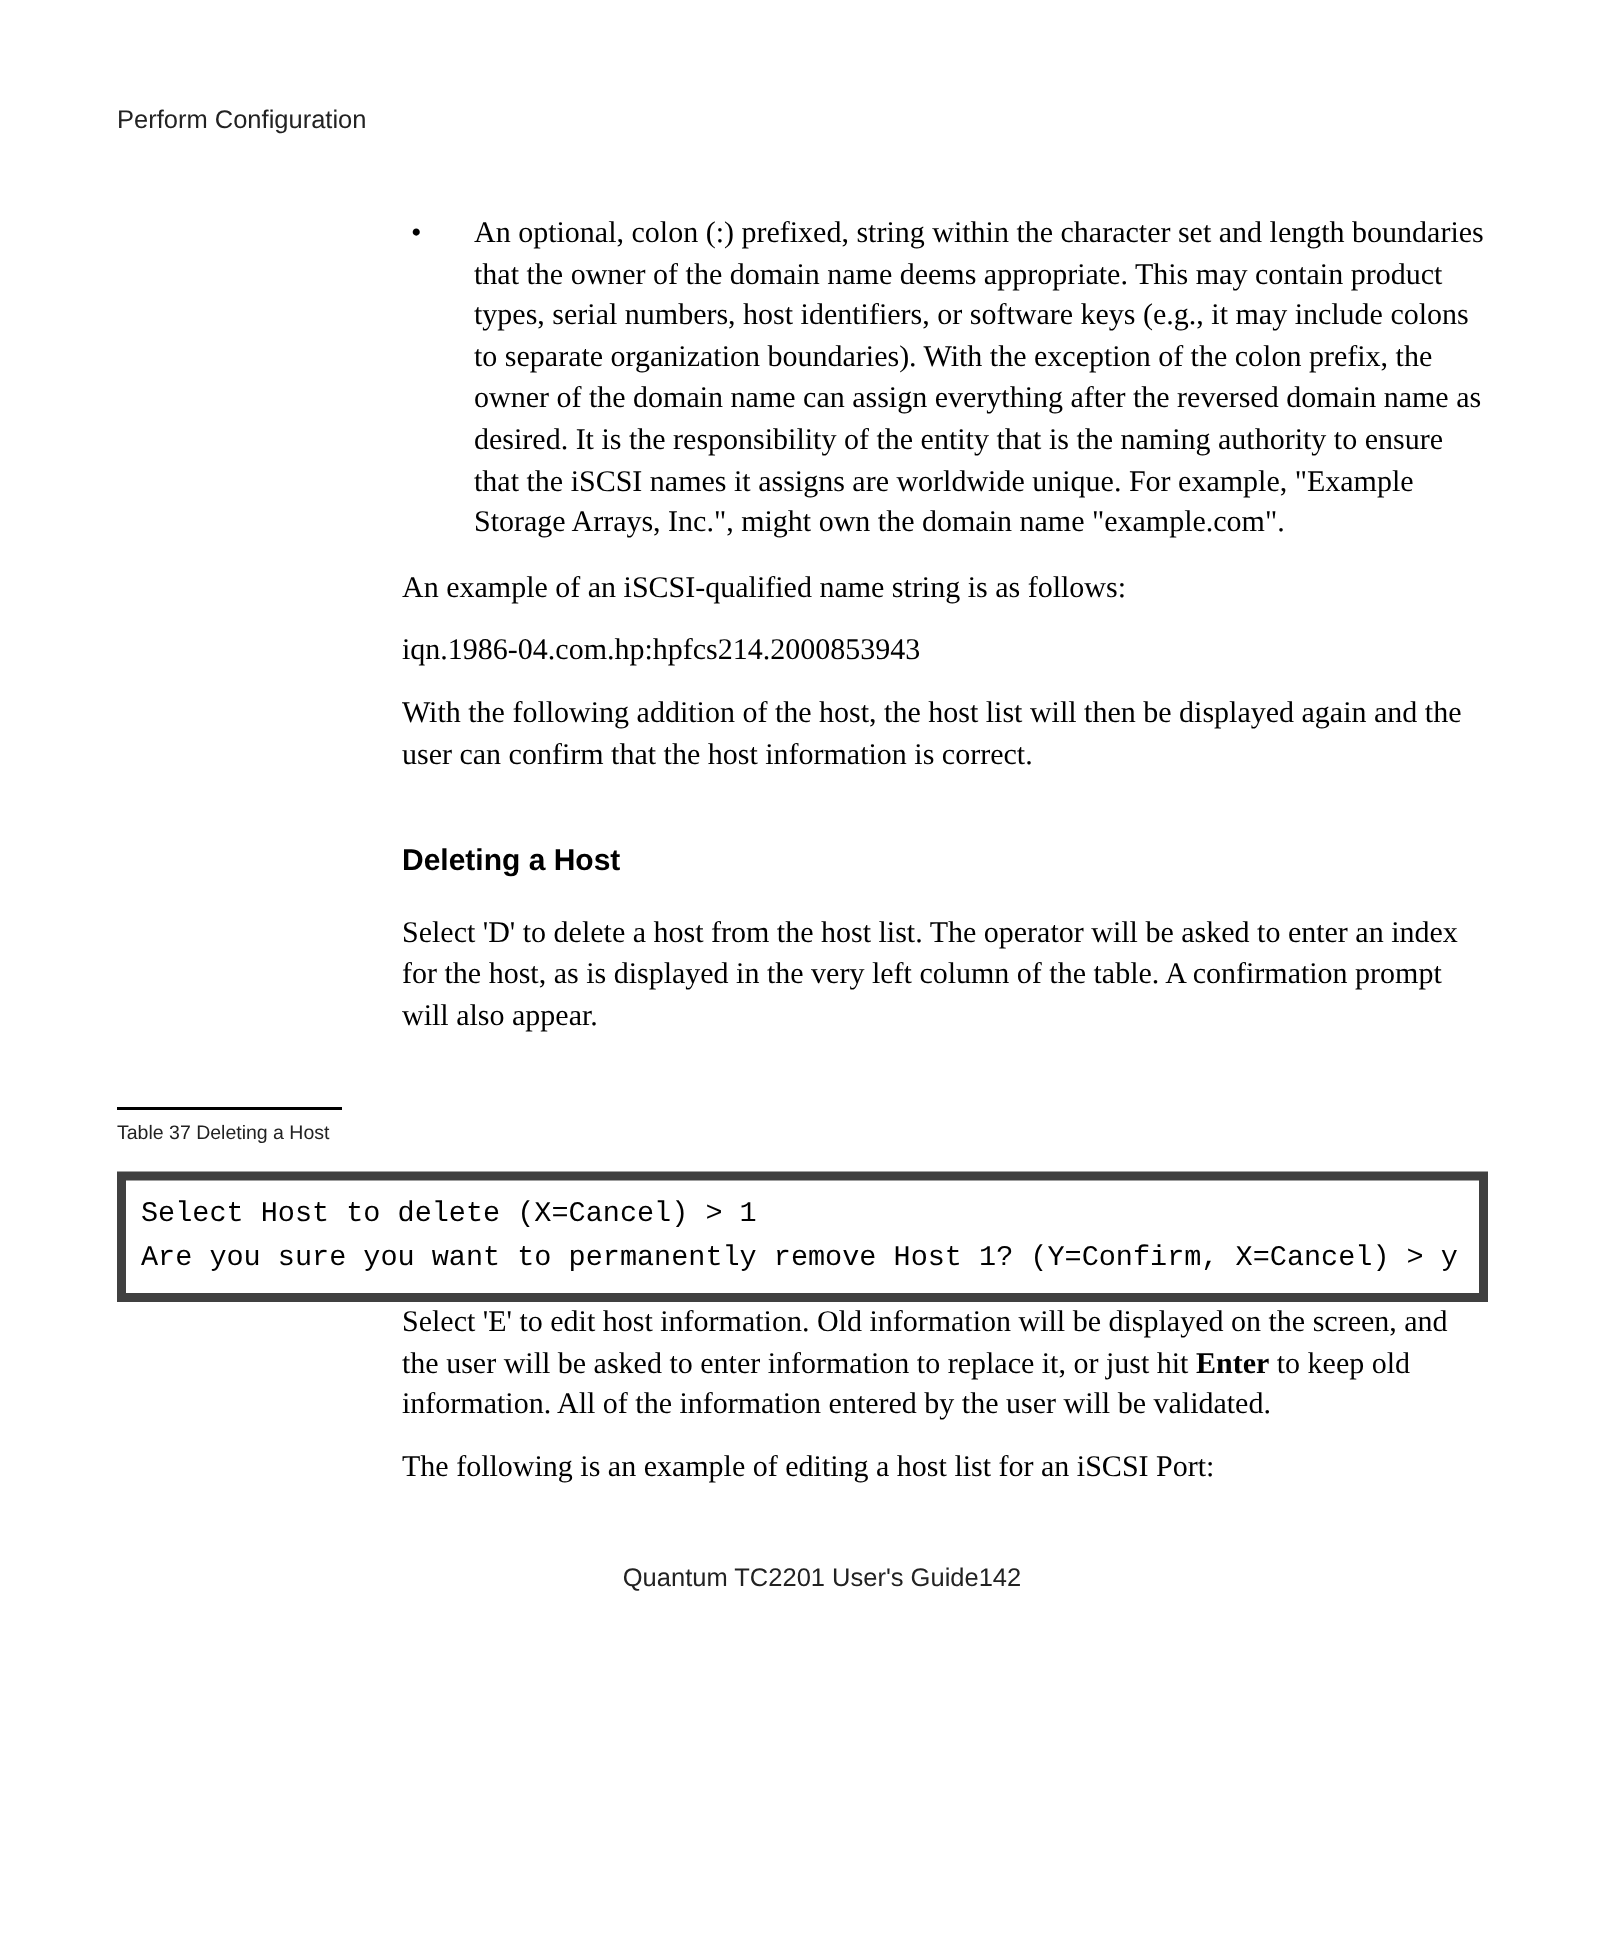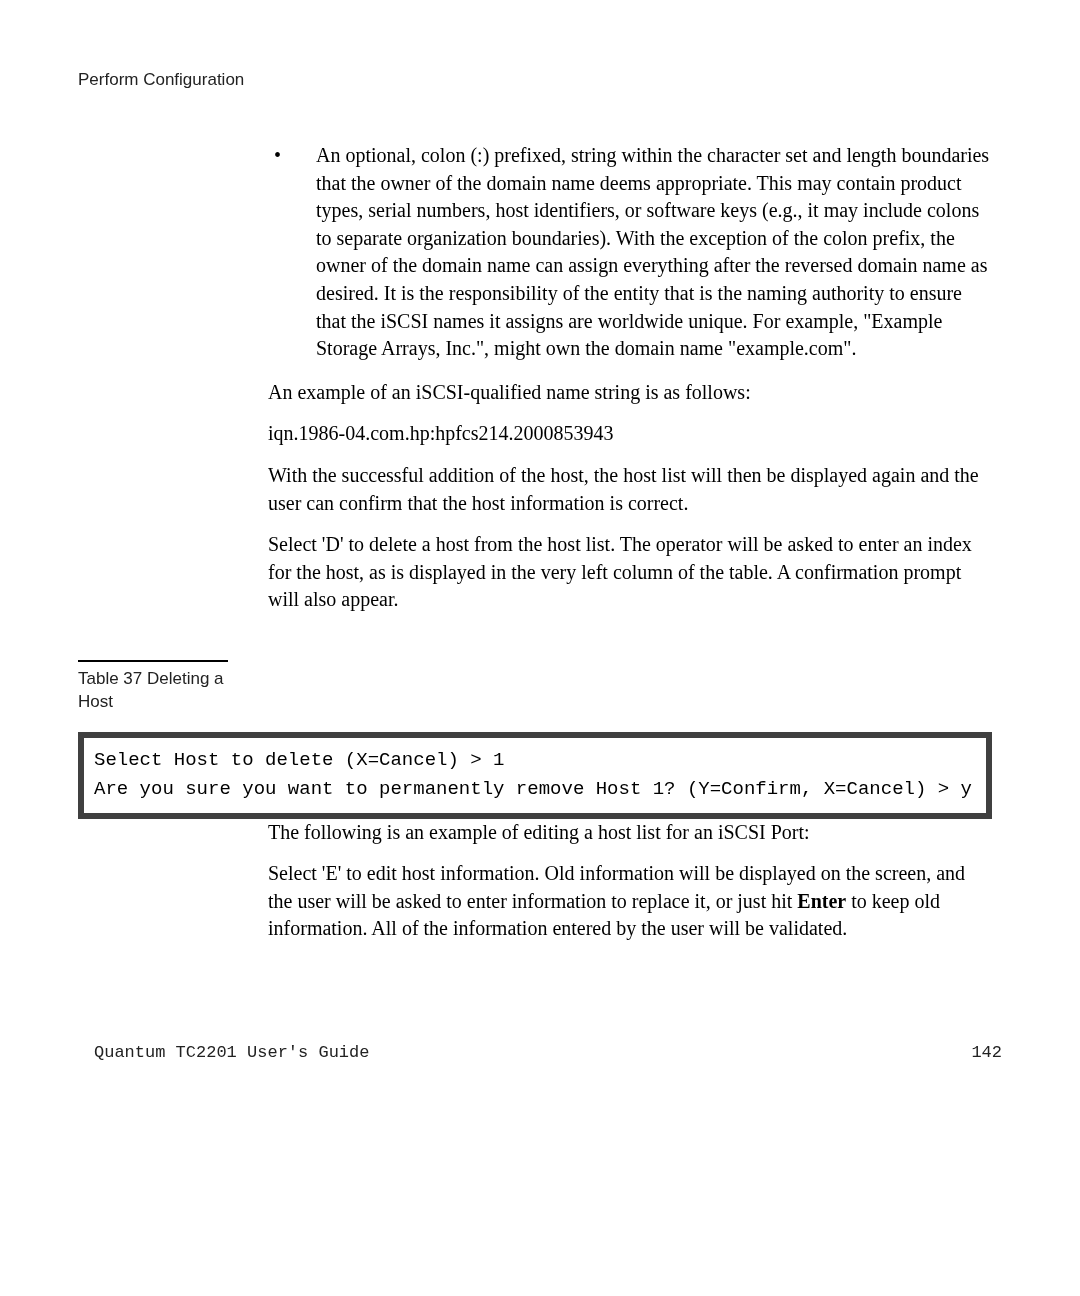--- a/index.html
+++ b/index.html
@@ -47,21 +47,21 @@
   }
   .section-heading {
     font-family: Arial, Helvetica, sans-serif;
     font-weight: bold;
     font-size: 20px;
     margin-top: 44px;
     margin-bottom: 20px;
   }
   .table-caption {
     font-family: Arial, Helvetica, sans-serif;
-    font-size: 17px;
+    font-size: 13px;
     color: #222;
     width: 150px;
     border-top: 2px solid #000;
     padding-top: 6px;
     margin-top: 46px;
     margin-bottom: 18px;
     line-height: 1.35;
   }
   .code-box {
     border: 6px solid #404040;
@@ -70,22 +70,22 @@
     line-height: 1.55;
     padding: 8px 10px;
     margin-right: 10px;
   }
   .footer {
     position: absolute;
     bottom: 54px;
     left: 94px;
     right: 78px;
     display: flex;
-    justify-content: space-between;
-    font-family: Liberation Mono, monospace;
+    justify-content: center;
+    font-family: Liberation Sans, sans-serif;
     font-size: 17px;
     color: #222;
   }
   .bold-inline {
     font-weight: bold;
     font-family: Georgia, "Times New Roman", serif;
   }
 </style>
 </head>
 <body>
@@ -98,42 +98,43 @@
 
     <div class="bullet">
       <div class="dot">•</div>
       <div class="text">An optional, colon (:) prefixed, string within the character set and length boundaries that the owner of the domain name deems appropriate. This may contain product types, serial numbers, host identifiers, or software keys (e.g., it may include colons to separate organization boundaries). With the exception of the colon prefix, the owner of the domain name can assign everything after the reversed domain name as desired. It is the responsibility of the entity that is the naming authority to ensure that the iSCSI names it assigns are worldwide unique. For example, "Example Storage Arrays, Inc.", might own the domain name "example.com".</div>
     </div>
 
     <div class="para">An example of an iSCSI-qualified name string is as follows:</div>
 
     <div class="para">iqn.1986-04.com.hp:hpfcs214.2000853943</div>
 
-    <div class="para">With the successful addition of the host, the host list will then be displayed again and the user can confirm that the host information is correct.</div>
+    <div class="para">With the following addition of the host, the host list will then be displayed again and the user can confirm that the host information is correct.</div>
 
+    <div class="section-heading">Deleting a Host</div>
 
     <div class="para">Select 'D' to delete a host from the host list. The operator will be asked to enter an index for the host, as is displayed in the very left column of the table. A confirmation prompt will also appear.</div>
 
   </div>
 
   <div class="table-caption">Table 37   Deleting a Host</div>
 
   <div class="code-box">
     <div>Select Host to delete (X=Cancel) &gt; 1</div>
     <div>Are you sure you want to permanently remove Host 1? (Y=Confirm, X=Cancel) &gt; y</div>
   </div>
 
   <div class="content">
 
 
-    <div class="para">The following is an example of editing a host list for an iSCSI Port:</div>
-
     <div class="para">
       <span>Select 'E' to edit host information. Old information will be displayed on the screen, and the user will be asked to enter information to replace it, or just hit </span><span class="bold-inline">Enter</span><span> to keep old information. All of the information entered by the user will be validated.</span>
     </div>
+
+    <div class="para">The following is an example of editing a host list for an iSCSI Port:</div>
 
   </div>
 
   <div class="footer">
     <span>Quantum TC2201 User's Guide</span>
     <span>142</span>
   </div>
 
 </div>
 

